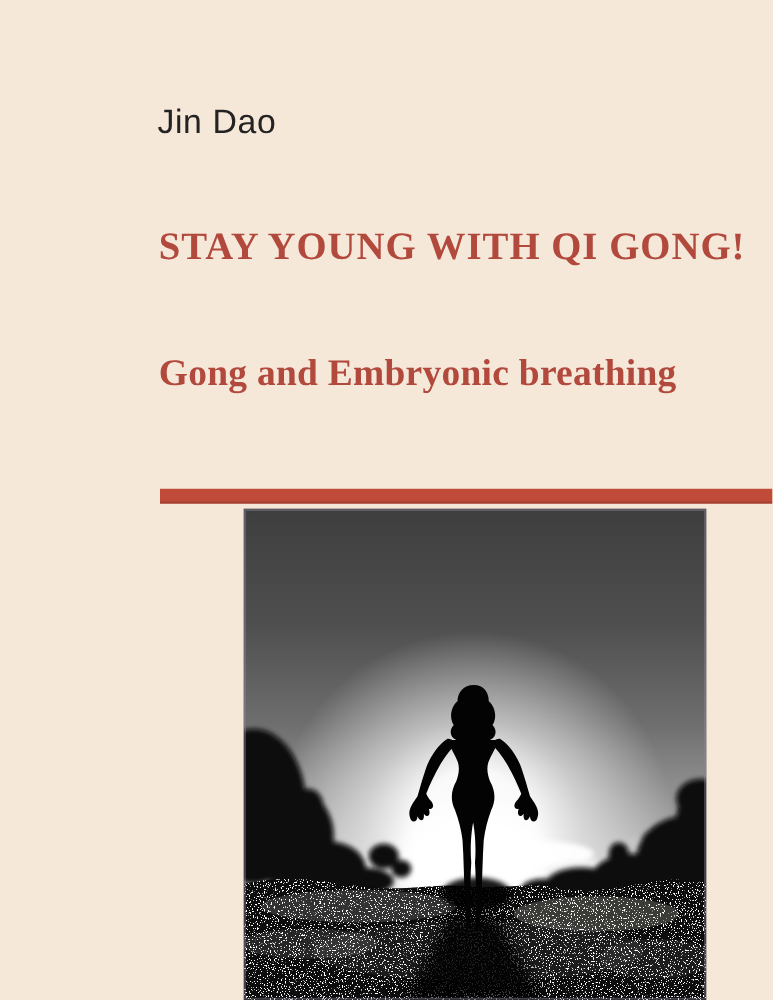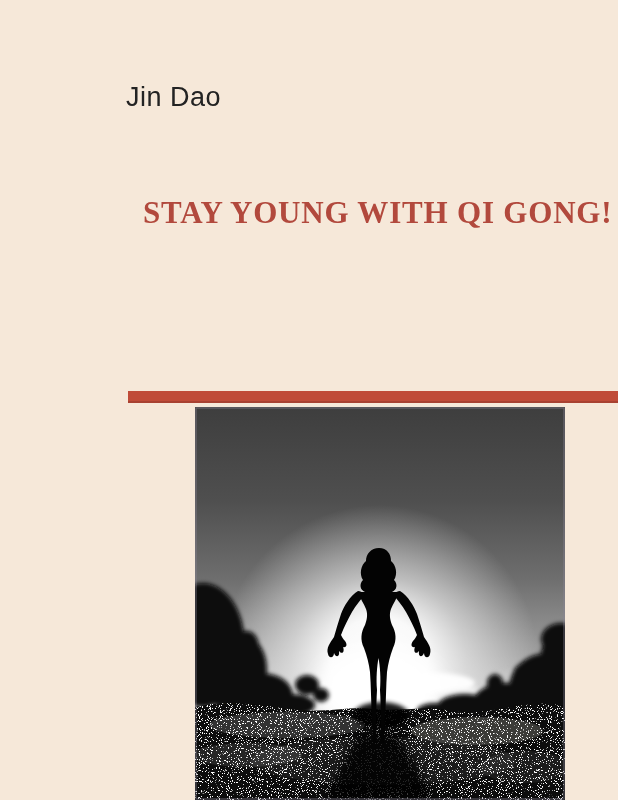--- a/index.html
+++ b/index.html
@@ -15,21 +15,21 @@
     font-family:"Liberation Sans",sans-serif;
   }
   .cover{position:relative;width:618px;height:640px;background:var(--background);}
   .author{
     position:absolute;left:126px;top:82px;
     font-family:"Liberation Sans",sans-serif;
     font-size:27px;font-weight:400;letter-spacing:.5px;
     color:var(--author-color);
   }
   .title{
-    position:absolute;left:127px;top:179px;margin:16px;
+    position:absolute;left:127px;top:179px;margin:0;
     font-family:"Liberation Serif",serif;
     font-size:31px;font-weight:700;letter-spacing:.8px;
     color:var(--heading-red);
     white-space:nowrap;
   }
   .subtitle{
     position:absolute;left:127px;top:243px;margin:0;
     font-family:"Liberation Serif",serif;
     font-size:30px;font-weight:700;letter-spacing:.2px;
     line-height:37px;
@@ -52,21 +52,21 @@
 </style>
 </head>
 <body>
 
 <div class="cover">
 
   <div class="author">Jin Dao</div>
 
   <h1 class="title">STAY YOUNG WITH QI GONG!</h1>
 
-  <h2 class="subtitle"><br></h2>
+  <h2 class="subtitle"><br><span>Gong and Embryonic breathing</span></h2>
 
   <div class="accent-bar"></div>
 
   <div class="photo" role="img" aria-label="Black-and-white photograph of a standing figure silhouetted with arms outstretched, backlit by the sun over a grassy field with trees">
     <svg width="370" height="393" viewBox="0 0 370 393" xmlns="http://www.w3.org/2000/svg">
       <defs>
         <linearGradient id="sky" x1="0" y1="0" x2="0" y2="1">
           <stop offset="0" stop-color="#3e3e3e"></stop>
           <stop offset="0.3" stop-color="#4f4f4f"></stop>
           <stop offset="0.55" stop-color="#6e6e6e"></stop>

